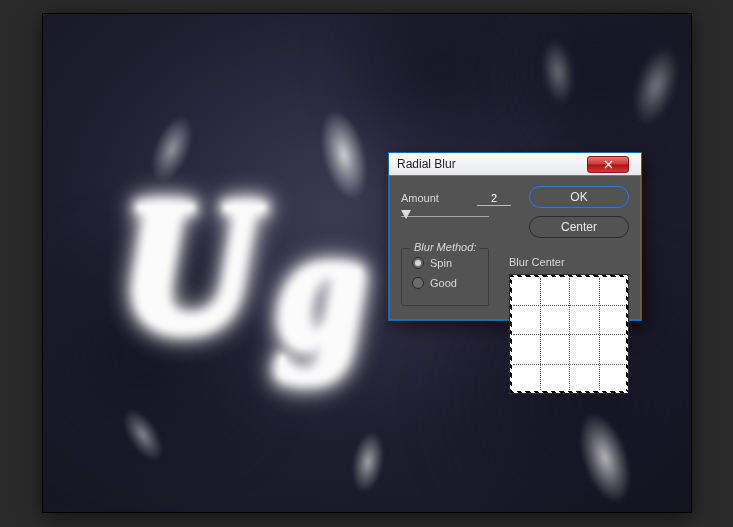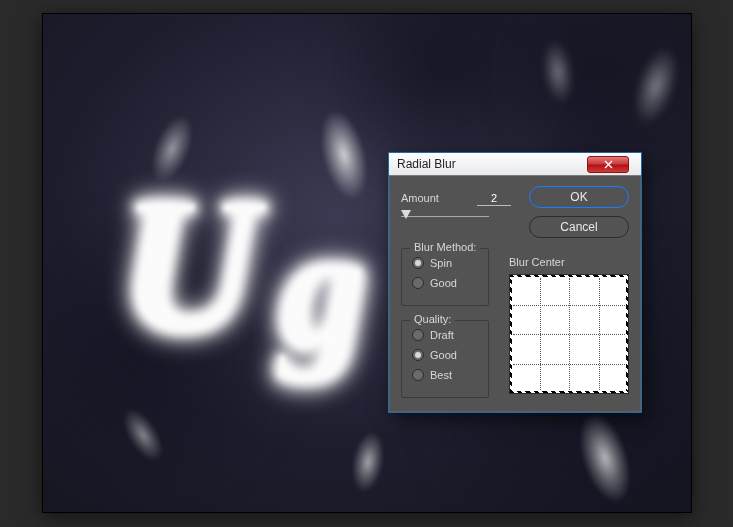--- a/index.html
+++ b/index.html
@@ -132,21 +132,21 @@
     border: 1px solid #3c3c3c;
     border-radius: 2px;
     padding: 8px 10px 8px 10px;
     margin-top: 14px;
     width: 88px;
     position: relative;
   }
   .groupbox-title {
     position: absolute; top: -8px; left: 8px;
     background: #535353; padding: 0 4px;
-    font-size: 11px; color: #d8d8d8;
+    font-size: 11px; color: #d8d8d8; font-style: italic;
   }
   .radio-row { display: flex; gap: 6px; height: 20px; cursor: pointer; }
   .radio {
     width: 12px; height: 12px; border-radius: 50%;
     border: 1px solid #2a2a2a;
     background: #6a6a6a;
     display: flex; align-items: center; justify-content: center;
     flex-shrink: 0;
   }
   .radio.checked::after {
@@ -211,21 +211,21 @@
     <div class="close-btn">
       <svg width="9" height="9" viewBox="0 0 9 9">
         <path d="M1 1 L8 8 M8 1 L1 8" stroke="#fff" stroke-width="1.4"></path>
       </svg>
     </div>
   </div>
 
   <div class="dialog-body">
     <div class="side-btns">
       <div class="ps-button primary">OK</div>
-      <div class="ps-button">Cancel</div>
+      <div class="ps-button">Center</div>
     </div>
 
     <div class="row-amount">
       <span class="amount-label">Amount</span>
       <input class="amount-input" value="2" style="">
     </div>
     <div class="slider">
       <div class="slider-track"></div>
       <div class="slider-thumb"></div>
     </div>
@@ -235,35 +235,20 @@
       <div class="radio-row">
         <span class="radio checked"></span>
         <span>Spin</span>
       </div>
       <div class="radio-row">
         <span class="radio"></span>
         <span>Good</span>
       </div>
     </div>
 
-    <div class="groupbox">
-      <span class="groupbox-title">Quality:</span>
-      <div class="radio-row">
-        <span class="radio"></span>
-        <span>Draft</span>
-      </div>
-      <div class="radio-row">
-        <span class="radio checked"></span>
-        <span>Good</span>
-      </div>
-      <div class="radio-row">
-        <span class="radio"></span>
-        <span>Best</span>
-      </div>
-    </div>
 
     <div class="blur-center-panel">
       <span class="blur-center-label">Blur Center</span>
       <div class="blur-center-box">
         <div class="blur-center-inner"></div>
         <div class="grid-line-v" style="left:25%"></div>
         <div class="grid-line-v" style="left:50%"></div>
         <div class="grid-line-v" style="left:75%"></div>
         <div class="grid-line-h" style="top:25%"></div>
         <div class="grid-line-h" style="top:50%"></div>

